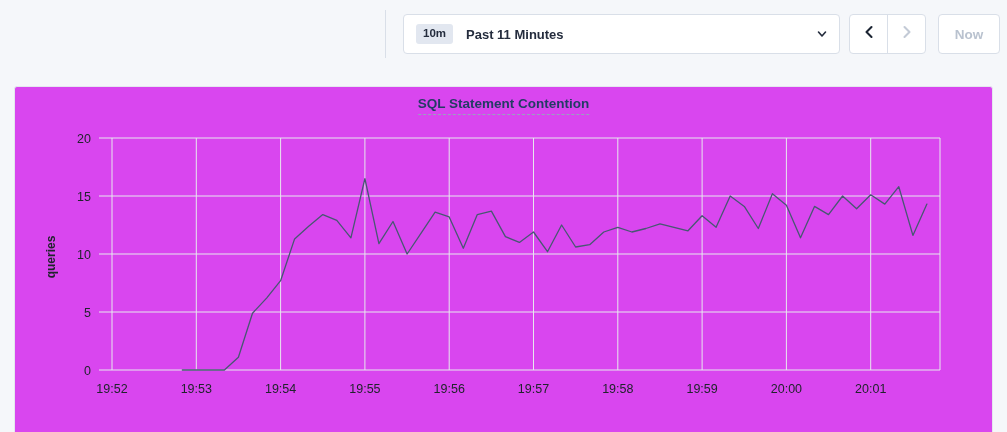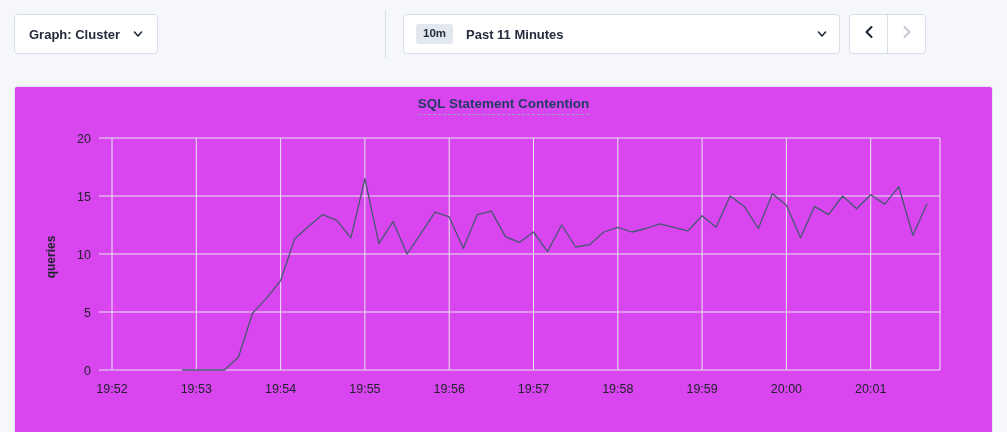--- a/index.html
+++ b/index.html
@@ -48,28 +48,20 @@
     font-size:13.5px;font-weight:700;color:#233c64;
     border-bottom:1px dashed #97a4bd;padding-bottom:3px;white-space:nowrap;cursor:pointer;
   }
   .chart-svg{position:absolute;left:0;top:0;}
 </style>
 </head>
 <body>
 
 <div class="toolbar">
 
-  <div class="btn dropdown" style="left:14px;width:144px;">
-    <span>Graph: Cluster</span>
-    <span class="chev">
-      <svg width="10" height="10" viewBox="0 0 10 10">
-          <polyline points="1.5,3 5,7 8.5,3" fill="none" stroke="#242c3d" stroke-width="1.6" stroke-linecap="round" stroke-linejoin="round"></polyline>
-        </svg>
-    </span>
-  </div>
 
 
   <div class="divider"></div>
 
   <div class="time-selector">
     <span class="time-badge">10m</span>
     <span class="time-label">Past 11 Minutes</span>
     <span class="chev">
       <svg width="10" height="10" viewBox="0 0 10 10">
           <polyline points="1.5,3 5,7 8.5,3" fill="none" stroke="#242c3d" stroke-width="1.6" stroke-linecap="round" stroke-linejoin="round"></polyline>
@@ -87,20 +79,23 @@
     </div>
     <div class="arrow-cell">
       <span>
         <svg width="12" height="14" viewBox="0 0 12 14">
             <polyline points="3.5,2 8.5,7 3.5,12" fill="none" stroke="#c3cad6" stroke-width="2.1" stroke-linecap="round" stroke-linejoin="round"></polyline>
           </svg>
       </span>
     </div>
   </div>
 
+  <div class="btn now-btn">
+    <span>Now</span>
+  </div>
 
 </div>
 
 <div class="card">
   <div class="card-title">SQL Statement Contention</div>
   <svg id="chart-svg" class="chart-svg" width="979" height="338">
       <line x1="84" y1="283" x2="925" y2="283" stroke="#e7e9ee" stroke-width="1"></line>
       <text x="76" y="287.5" text-anchor="end" font-size="12.5" fill="#20242c" font-family="Liberation Sans, sans-serif">0</text>
       <line x1="84" y1="225" x2="925" y2="225" stroke="#e7e9ee" stroke-width="1"></line>
       <text x="76" y="229.5" text-anchor="end" font-size="12.5" fill="#20242c" font-family="Liberation Sans, sans-serif">5</text>

